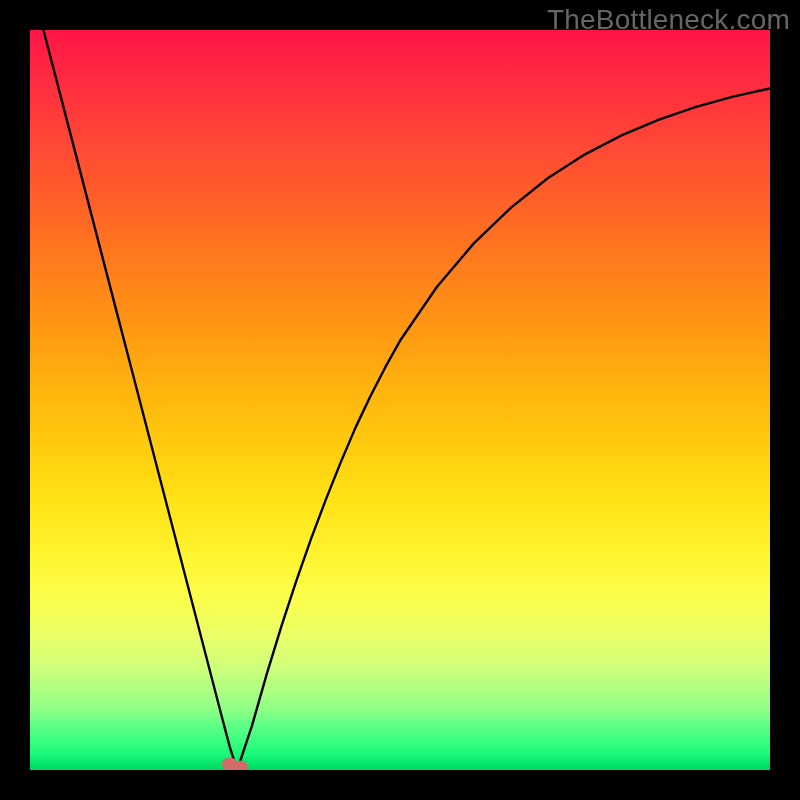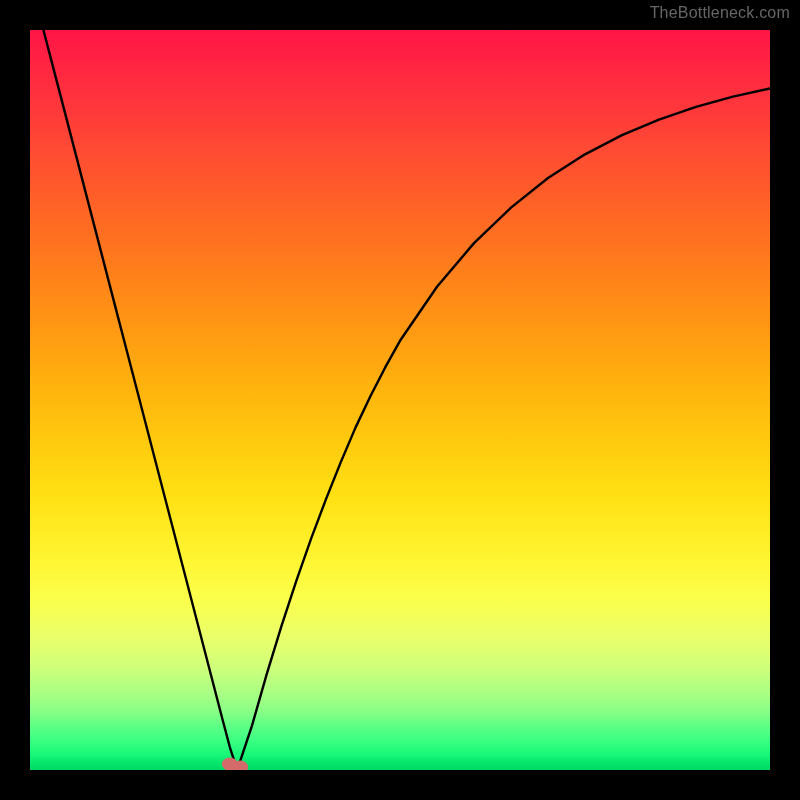--- a/index.html
+++ b/index.html
@@ -51,21 +51,21 @@
   .curve-layer {
     position: absolute;
     left: 0;
     top: 0;
   }
   .watermark {
     position: absolute;
     top: 4px;
     right: 10px;
     color: #666;
-    font-size: 16px;
+    font-size: 28px;
     font-weight: 500;
     letter-spacing: 0.2px;
     user-select: none;
   }
 </style>
 </head>
 <body>
 
 <div class="frame">
 

